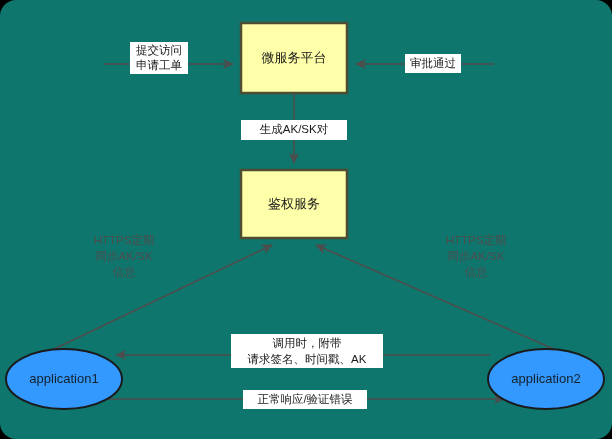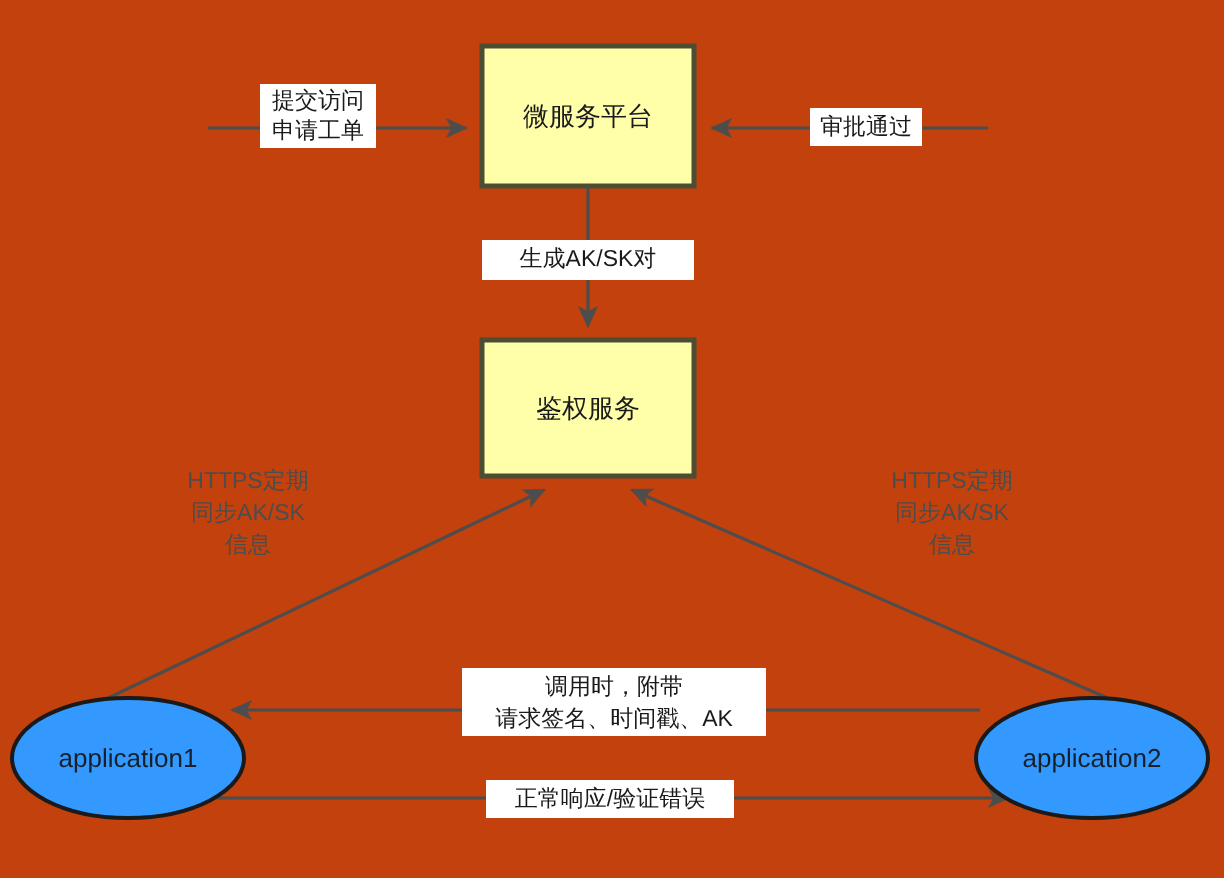--- a/index.html
+++ b/index.html
@@ -4,23 +4,24 @@
 <style>
   html, body {
     margin: 0;
     padding: 0;
     background: #000000;
   }
   #canvas {
     position: relative;
     width: 612px;
     height: 439px;
-    background: #c2410c;
+    background: #0f766e;
     overflow: hidden;
     font-family: "Liberation Sans", "DejaVu Sans", sans-serif;
+    border-radius: 16px;
   }
   #diagram-svg {
     position: absolute;
     left: 0;
     top: 0;
     width: 612px;
     height: 439px;
   }
   .node-label {
     font-size: 13px;

